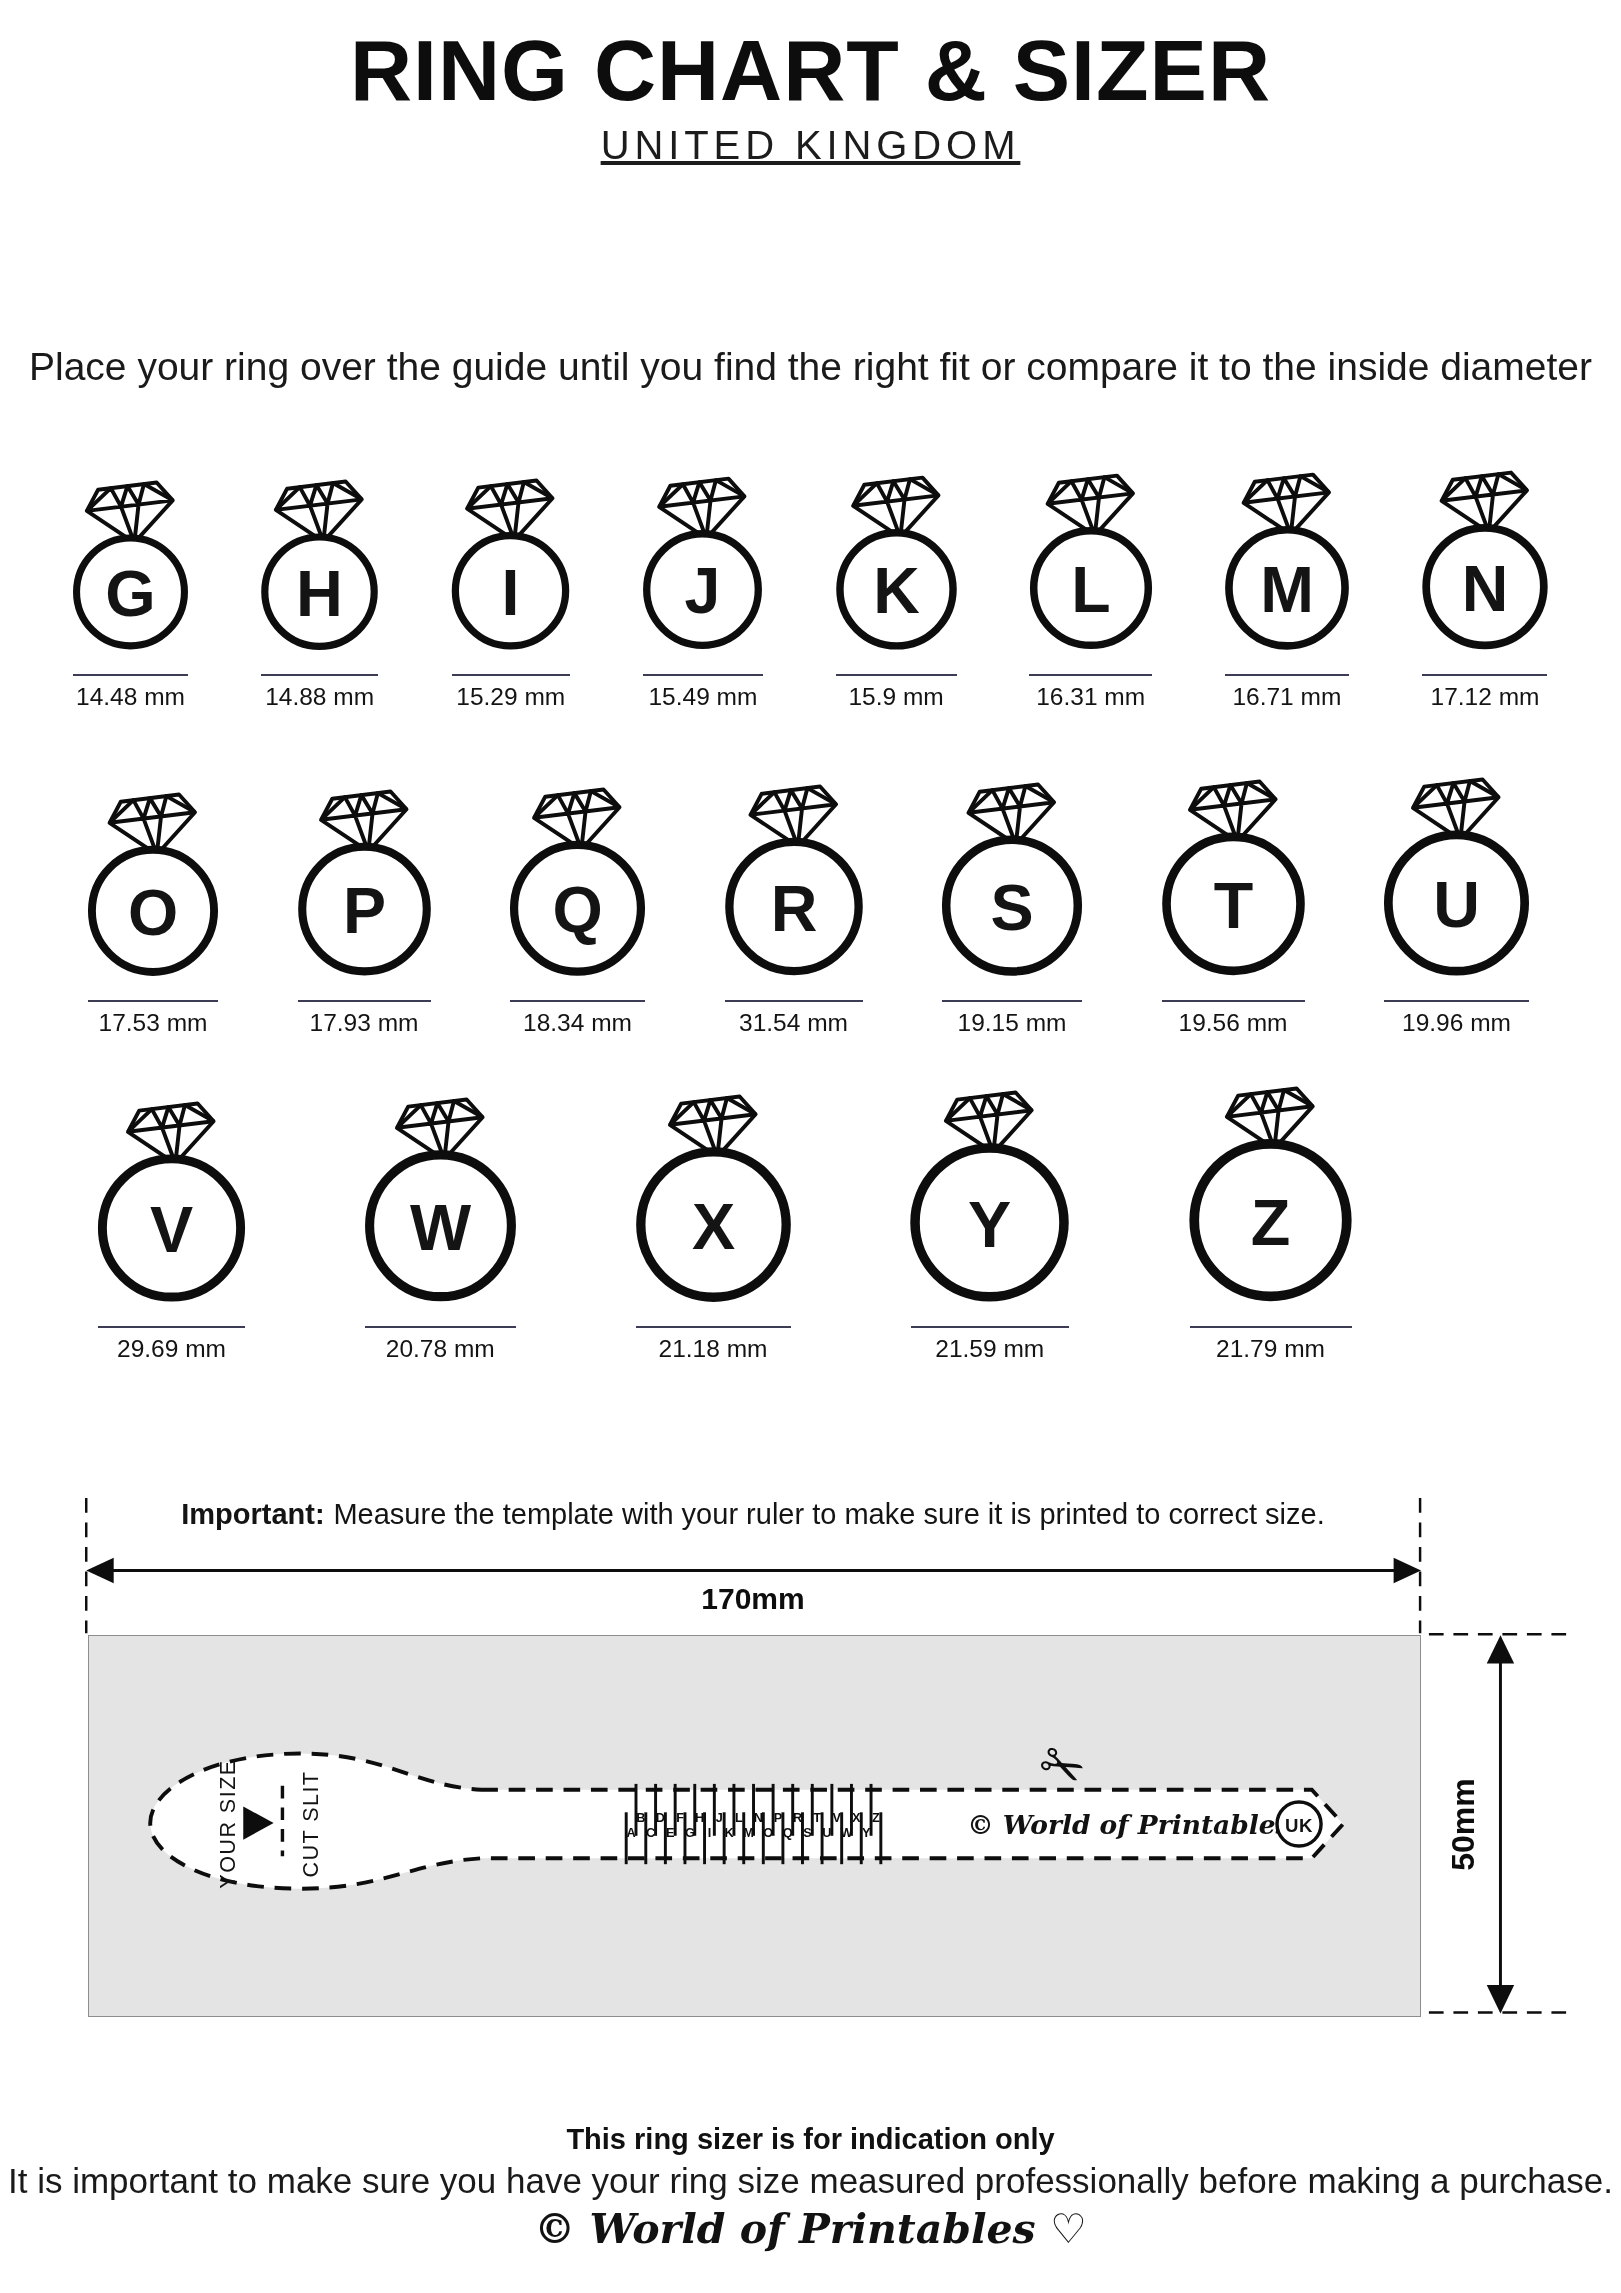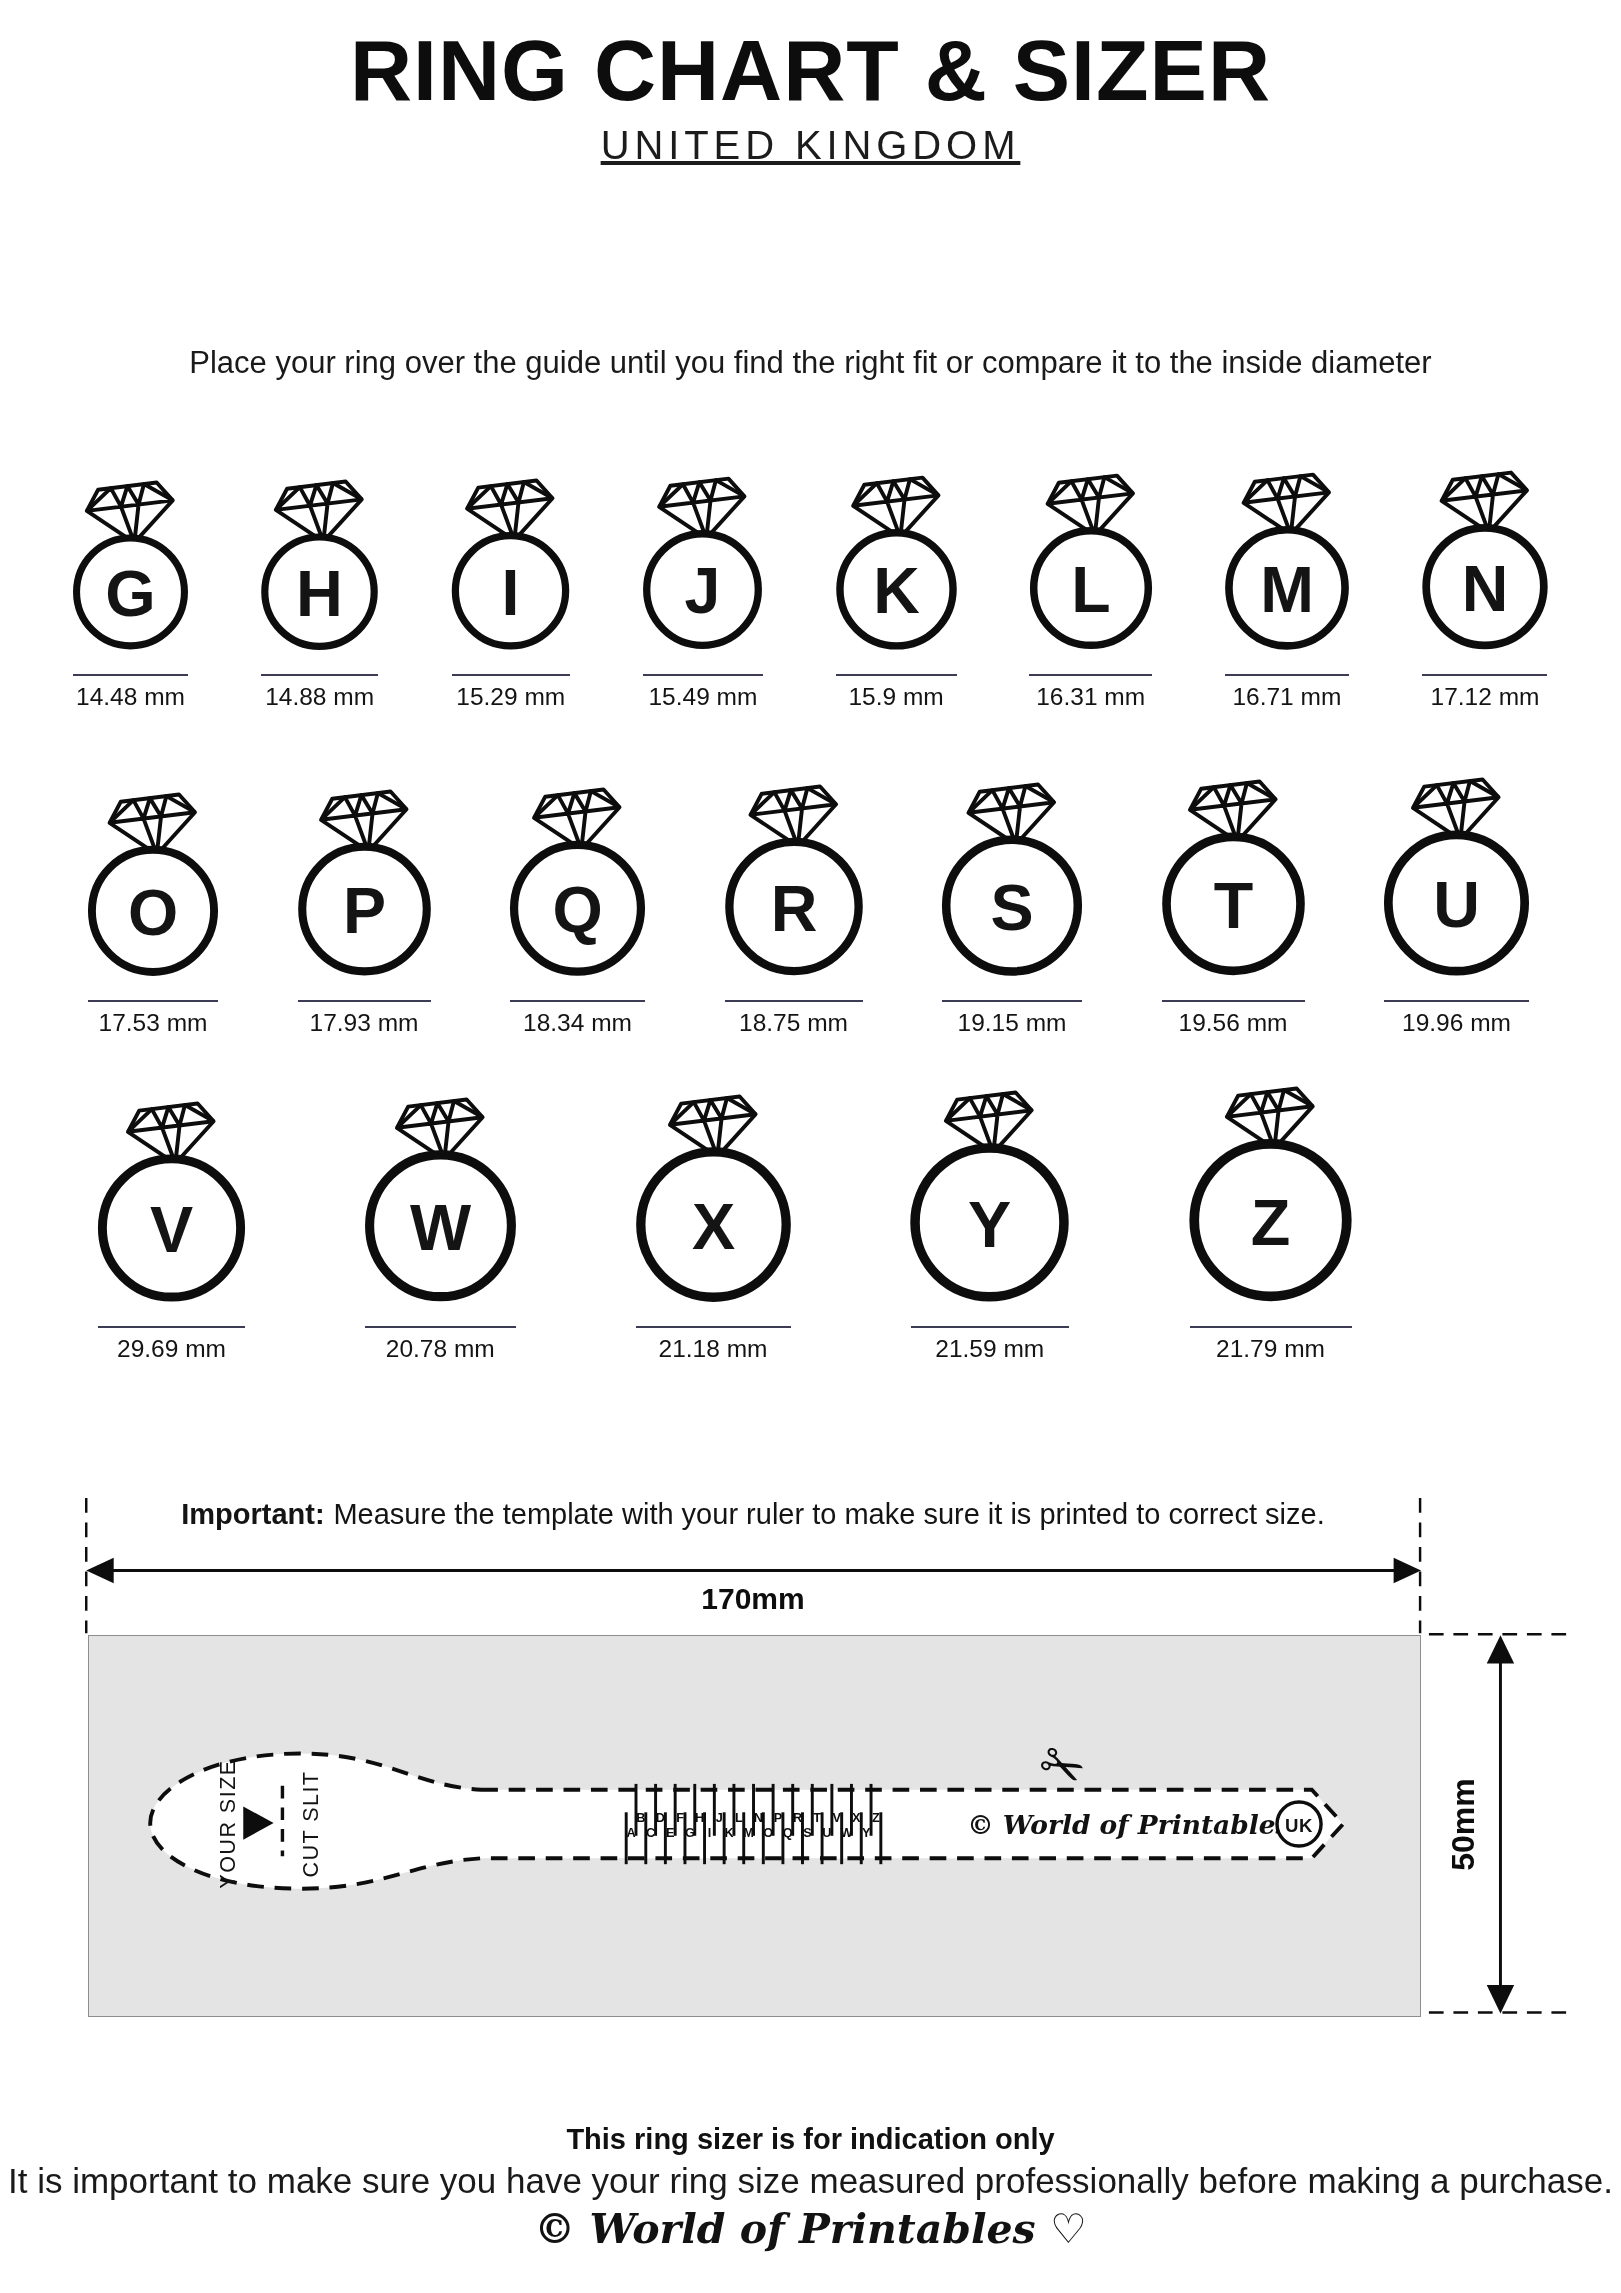--- a/index.html
+++ b/index.html
@@ -2,21 +2,21 @@
 <html><head>
 <meta charset="utf-8">
 <style>
   html,body{margin:0;padding:0;background:#fff;}
   .page{position:relative;width:1621px;height:2294px;background:#ffffff;overflow:hidden;
         font-family:"Liberation Sans",sans-serif;color:#161616;}
   .centered{position:absolute;left:0;width:100%;text-align:center;}
   .page-title{top:27.4px;font-size:86px;font-weight:700;letter-spacing:1px;color:#0d0d0d;line-height:1.0;text-align:center;}
   .page-subtitle{top:123px;font-size:40px;font-weight:400;letter-spacing:4.9px;color:#1c1c1c;text-decoration:underline;}
   .intro-bold{top:308px;font-size:29px;font-weight:700;color:#111;}
-  .intro-sub{top:345px;font-size:31px;color:#1a1a1a;}
+  .intro-sub{top:345px;font-size:39px;color:#1a1a1a;}
   .ring-row{position:absolute;display:flex;justify-content:space-between;align-items:flex-end;}
   .row-a{left:71px;right:71px;top:470px;}
   .row-b{left:86px;right:90px;top:777px;}
   .row-c{left:96px;right:267px;top:1086px;}
   .ring-item{display:flex;flex-direction:column;align-items:center;}
   .ring-underline{height:2px;background:#3c3c55;margin-top:21.6px;}
   .ring-mm{font-size:24.5px;line-height:28px;margin-top:7.8px;color:#141414;}
   .important-line{position:absolute;top:1498px;left:0;width:1506px;text-align:center;font-size:29px;color:#141414;}
   .important-line b{font-weight:700;}
   .important-line span{margin-left:8.8px;}
@@ -180,21 +180,21 @@
       <div class="ring-item">
         <svg width="142" height="194" viewBox="0 0 145 198">
           <g fill="none" stroke="#0d0d0d" stroke-width="4" stroke-linejoin="round" transform="rotate(-7 72.5 32)">
             <path d="M42.5,6 L102.5,6 L116.5,26 L72.5,64 L28.5,26 Z"></path>
             <path d="M28.5,26 L116.5,26 M28.5,26 L55.5,6 L63.5,26 L72.5,6 L81.5,26 L89.5,6 L116.5,26 M63.5,26 L72.5,64 M81.5,26 L72.5,64"></path>
           </g>
           <circle cx="72.5" cy="124.98625" r="65.98625" fill="#fff" stroke="#0d0d0d" stroke-width="8.5"></circle>
           <text x="72.5" y="126.98625" text-anchor="middle" dominant-baseline="central" font-size="66" font-weight="700" fill="#141414">R</text>
         </svg>
         <div class="ring-underline" style="width:138px"></div>
-        <div class="ring-mm">18.75 mm</div>
+        <div class="ring-mm">31.54 mm</div>
       </div>
       <div class="ring-item">
         <svg width="144" height="196" viewBox="0 0 147 200">
           <g fill="none" stroke="#0d0d0d" stroke-width="4" stroke-linejoin="round" transform="rotate(-7 73.5 32)">
             <path d="M43.5,6 L103.5,6 L117.5,26 L73.5,64 L29.5,26 Z"></path>
             <path d="M29.5,26 L117.5,26 M29.5,26 L56.5,6 L64.5,26 L73.5,6 L82.5,26 L90.5,6 L117.5,26 M64.5,26 L73.5,64 M82.5,26 L73.5,64"></path>
           </g>
           <circle cx="73.5" cy="126.1675" r="67.1675" fill="#fff" stroke="#0d0d0d" stroke-width="8.7"></circle>
           <text x="73.5" y="128.16750000000002" text-anchor="middle" dominant-baseline="central" font-size="66" font-weight="700" fill="#141414">S</text>
         </svg>

